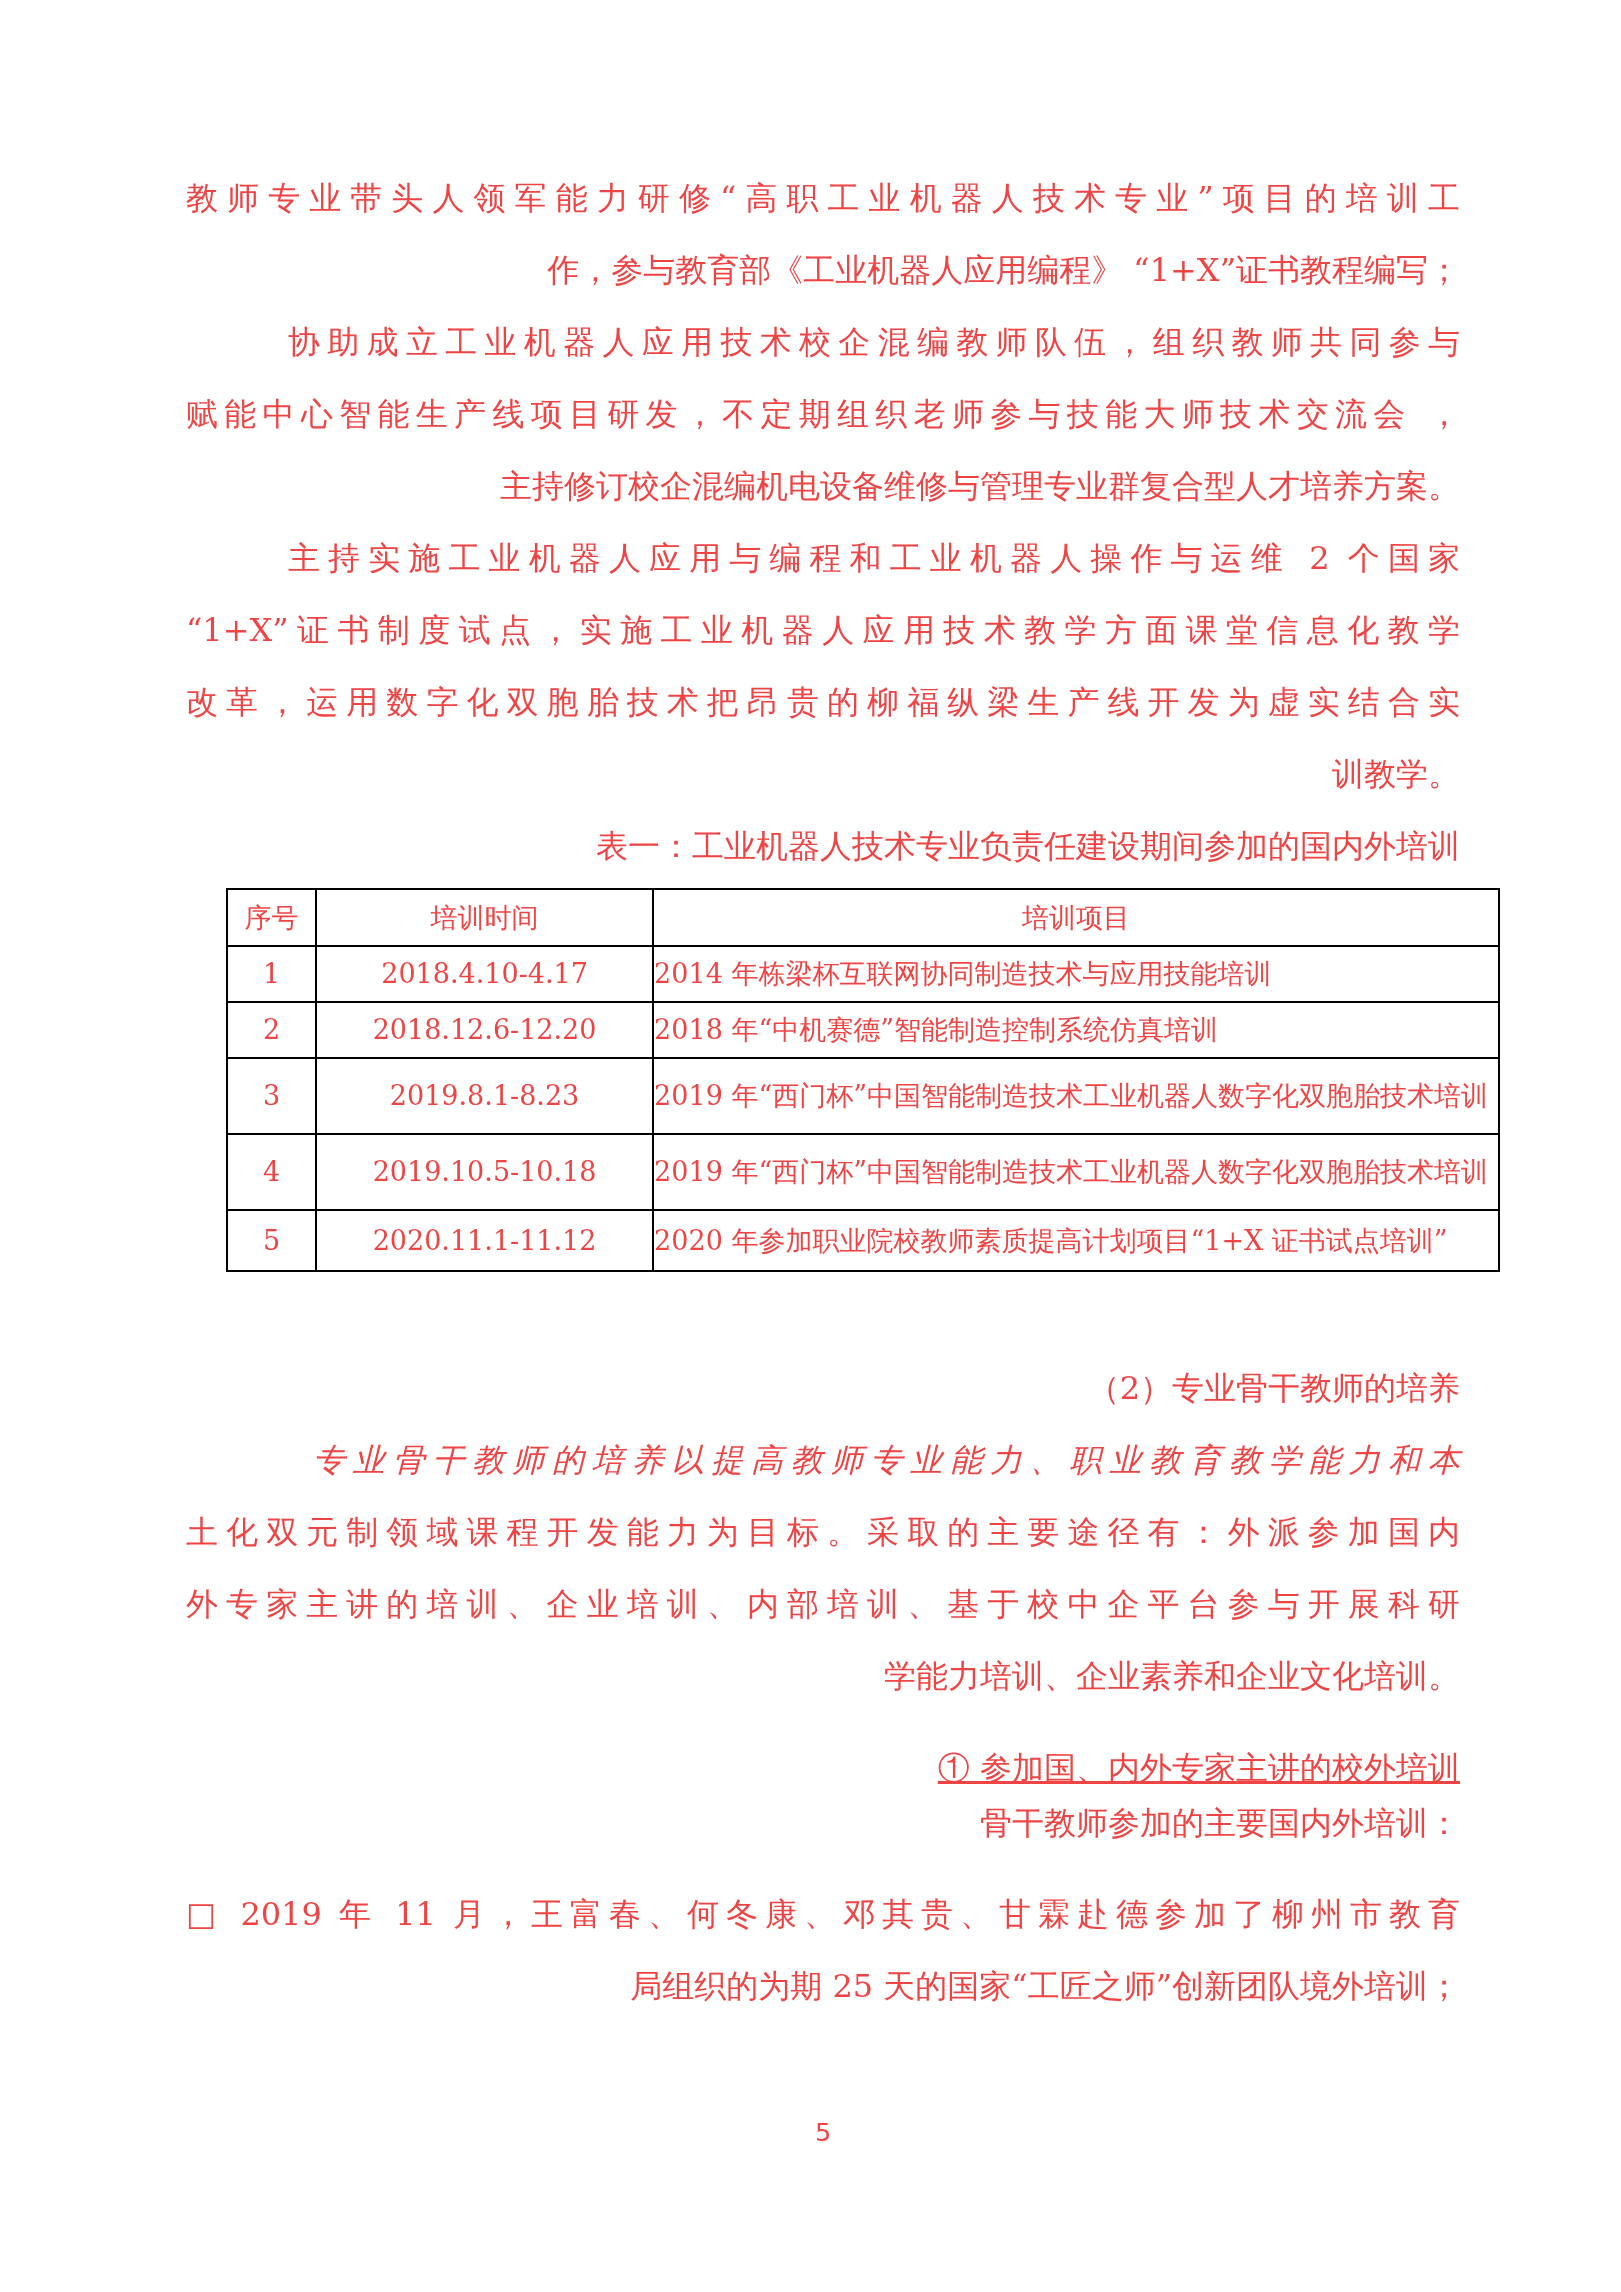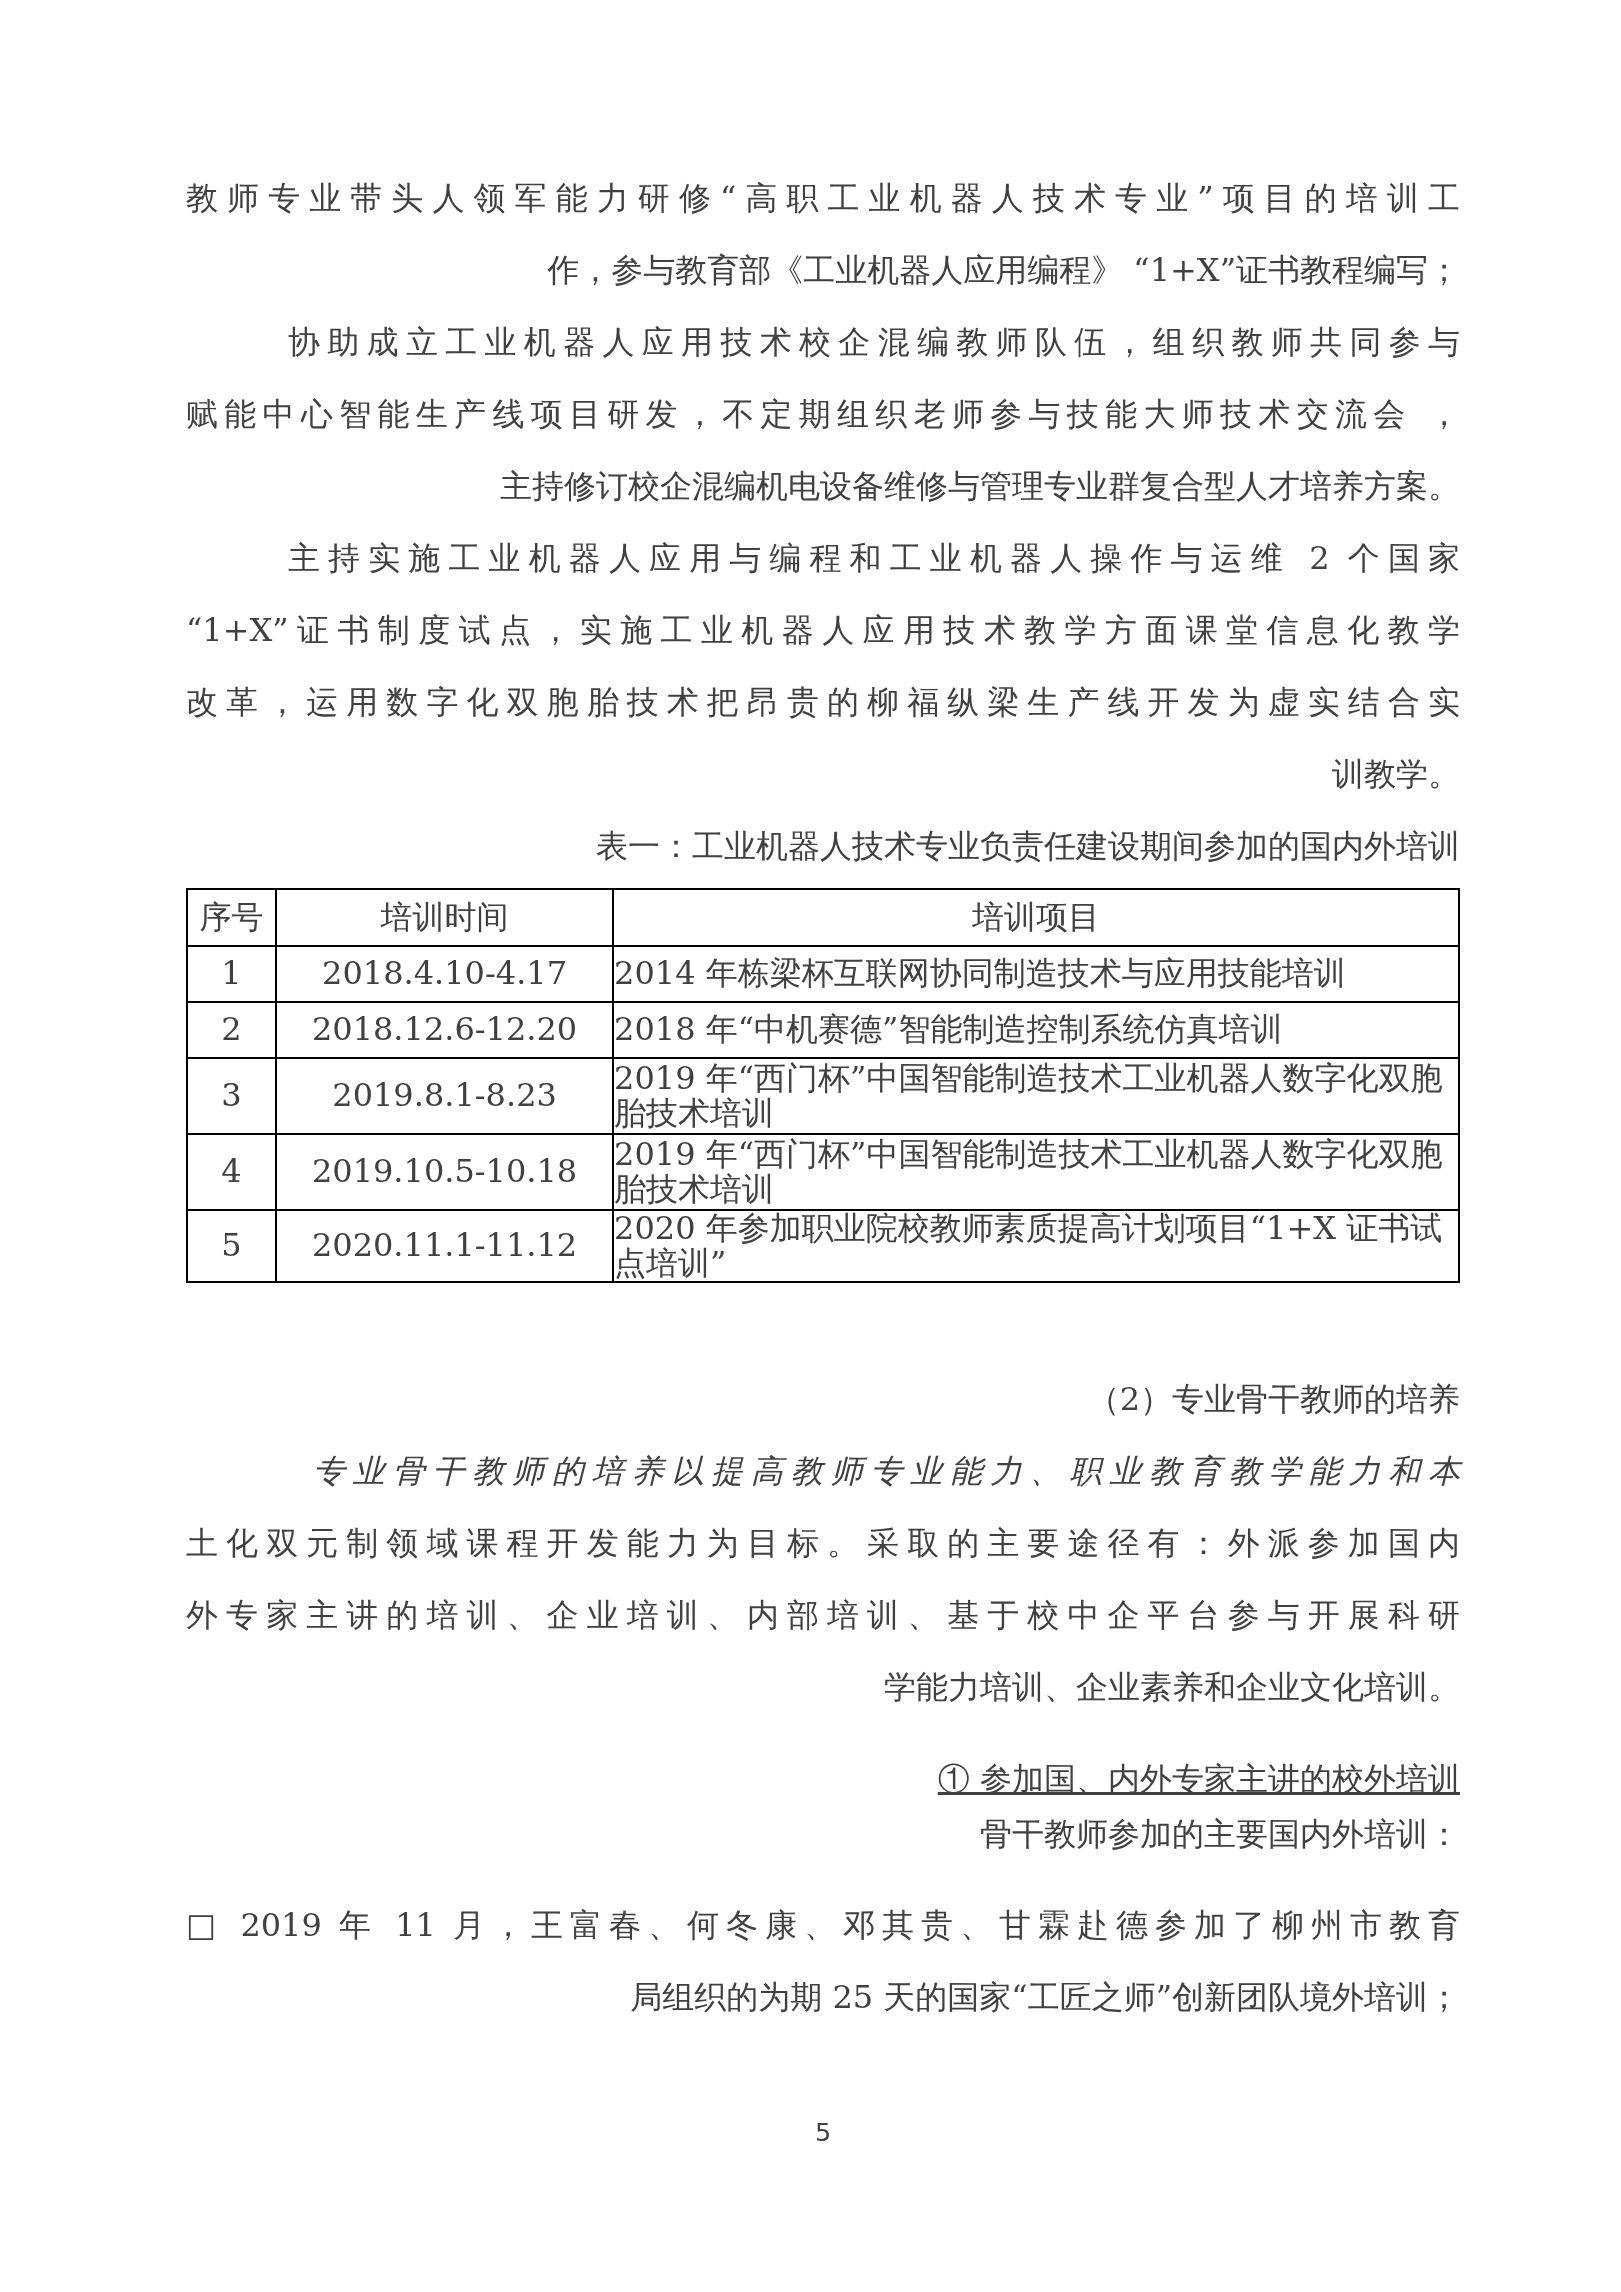--- a/index.html
+++ b/index.html
@@ -2,21 +2,21 @@
 <html><head>
 <meta charset="utf-8">
 <style>
   html,body{margin:0;padding:0;background:#e8e8e8;}
   .page{
     position:relative;
     width:1621px;height:2293px;
     margin:0 auto;
     background:#ffffff;
     font-family:"DejaVu Serif","Liberation Serif",serif;
-    color:#404040;
+    color:#ef4444;
     overflow:hidden;
   }
   .content{
     position:absolute;
     left:186px; width:1274px; top:162px;
   }
   .line{
     height:72px; line-height:72px;
     font-size:32px;
     text-align:right;
@@ -29,21 +29,22 @@
   .ind-large{text-indent:102px;}
   .ind-first{text-indent:127px;font-style:italic;}
   .ind-title{text-indent:110px;}
   .ind-head{text-indent:23.5px;}
   .ind-item{text-indent:84px;text-decoration:underline;}
 
   table.training{
     width:100%;
     border-collapse:collapse;
     margin-top:5.9px;
-    font-size:32px;
+    font-size:27px;
+    margin-left:40px;
   }
   table.training th, table.training td{
     border:2px solid #000;
     border-top-width:2.9px;
     border-bottom-width:2.9px;
     padding:0;
     line-height:35px;
     font-weight:normal;
   }
   table.training th{text-align:center;}

